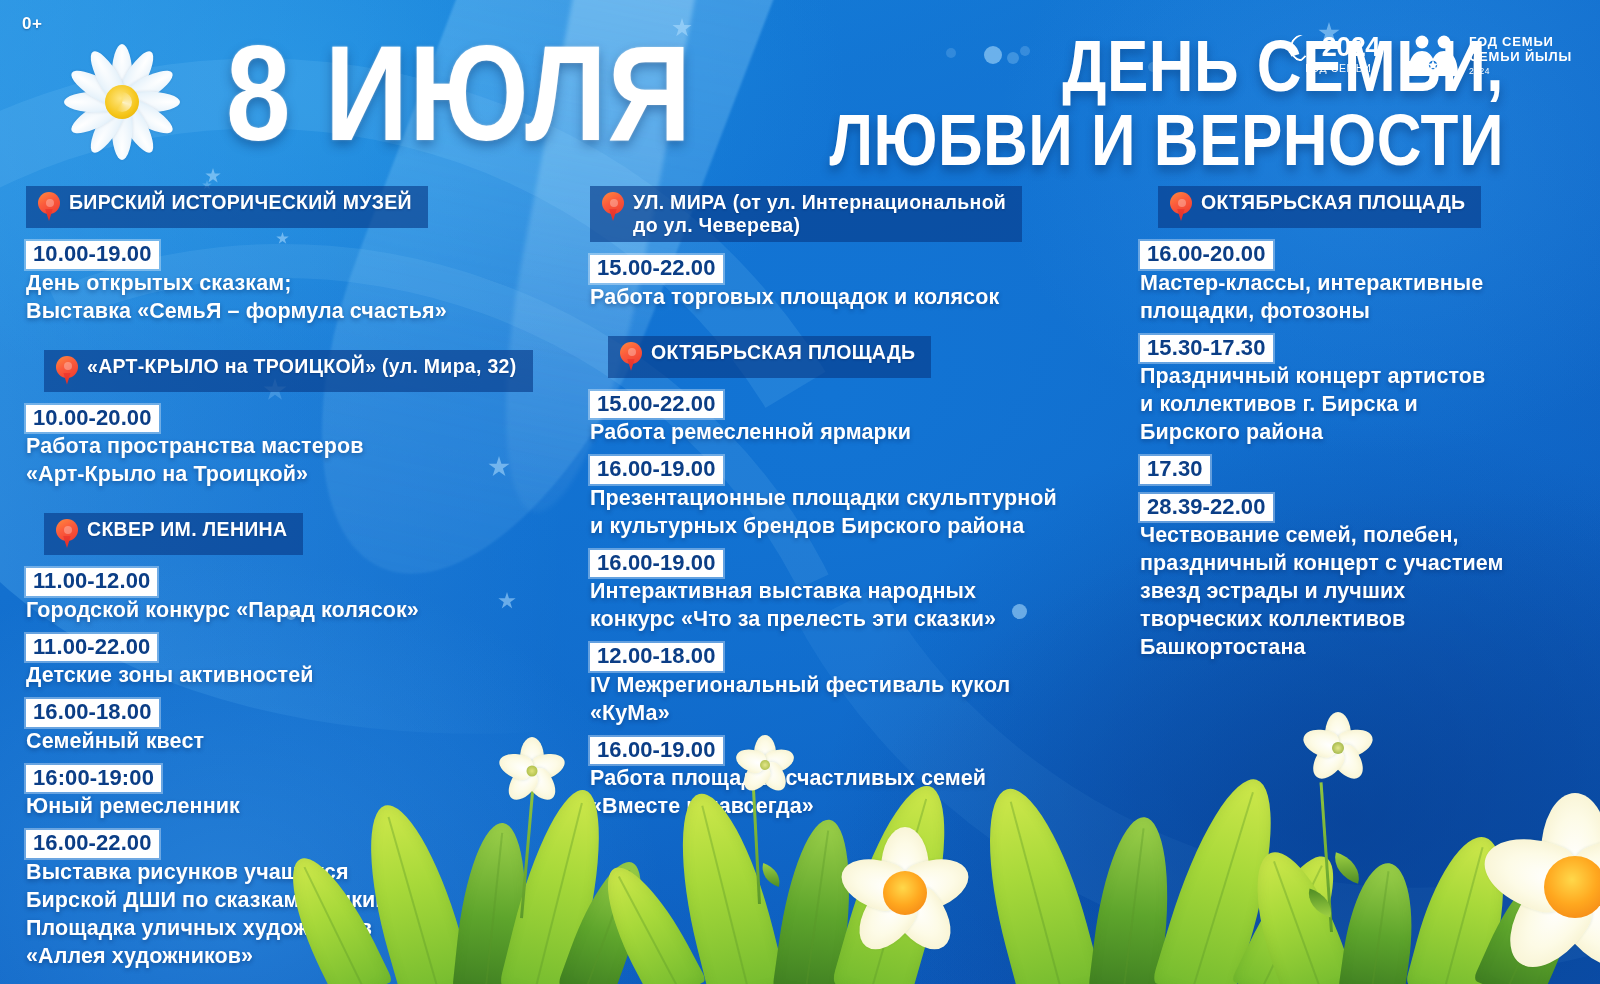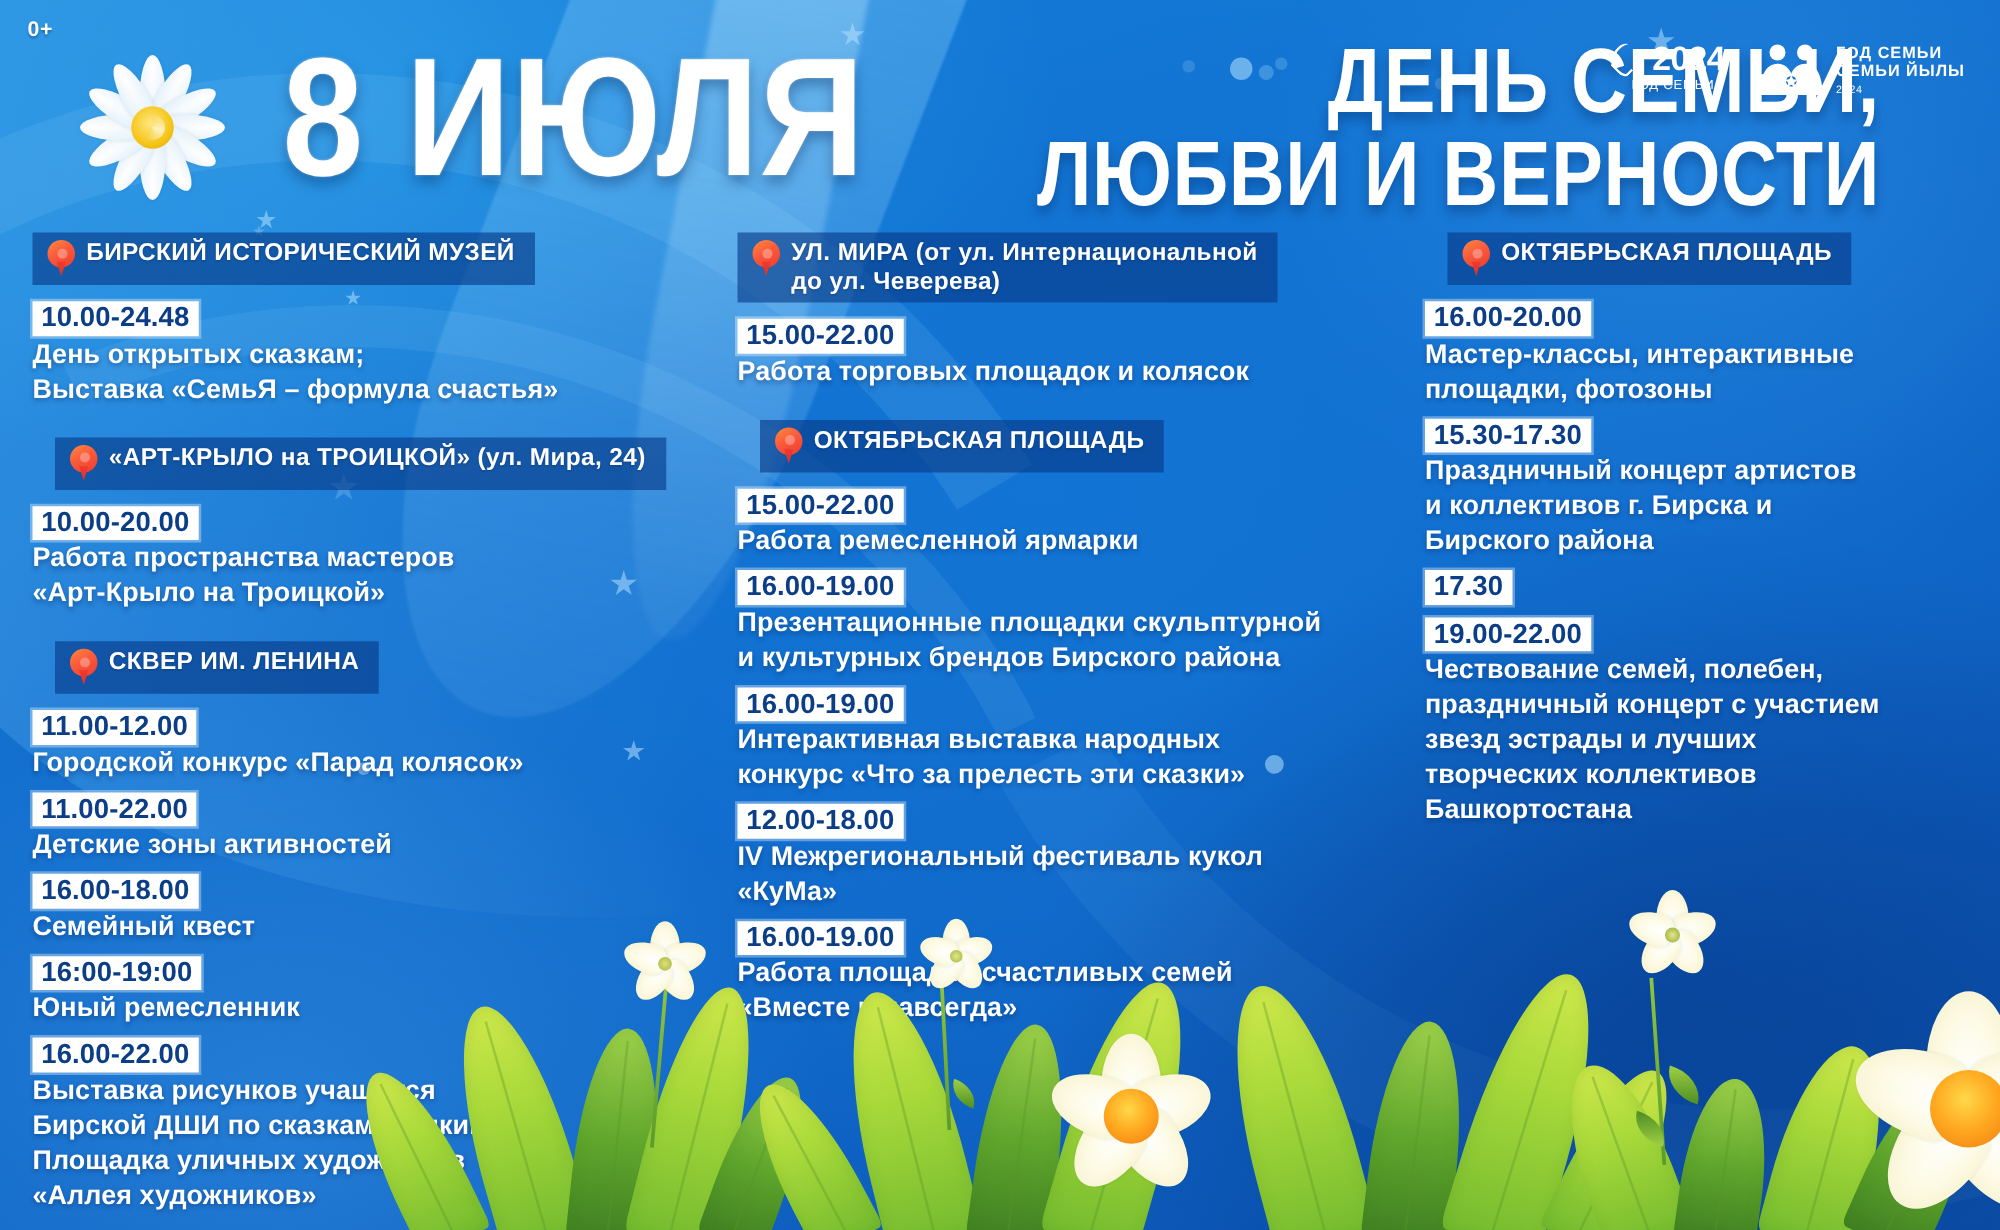--- a/index.html
+++ b/index.html
@@ -330,26 +330,26 @@
         </div>
       </div>
     </div>
   </div>
 
   <div class="col col-left" id="col0"><div class="loc"><div class="loc-inner">
           <span class="pin">
             <i></i>
           </span>
           <span class="loc-text" style="white-space: pre-line;">БИРСКИЙ ИСТОРИЧЕСКИЙ МУЗЕЙ</span>
-        </div></div><div class="ev"><div class="time">10.00-24.48</div><div class="desc">День открытых сказкам;
+        </div></div><div class="ev"><div class="time">10.00-19.00</div><div class="desc">День открытых сказкам;
 Выставка «СемьЯ – формула счастья»</div></div><div class="blockgap"></div><div class="loc indent"><div class="loc-inner">
           <span class="pin">
             <i></i>
           </span>
-          <span class="loc-text" style="white-space: pre-line;">«АРТ-КРЫЛО на ТРОИЦКОЙ» (ул. Мира, 24)</span>
+          <span class="loc-text" style="white-space: pre-line;">«АРТ-КРЫЛО на ТРОИЦКОЙ» (ул. Мира, 32)</span>
         </div></div><div class="ev"><div class="time">10.00-20.00</div><div class="desc">Работа пространства мастеров
 «Арт-Крыло на Троицкой»</div></div><div class="blockgap"></div><div class="loc indent"><div class="loc-inner">
           <span class="pin">
             <i></i>
           </span>
           <span class="loc-text" style="white-space: pre-line;">СКВЕР ИМ. ЛЕНИНА</span>
         </div></div><div class="ev"><div class="time">11.00-12.00</div><div class="desc">Городской конкурс «Парад колясок»</div></div><div class="ev"><div class="time">11.00-22.00</div><div class="desc">Детские зоны активностей</div></div><div class="ev"><div class="time">16.00-18.00</div><div class="desc">Семейный квест</div></div><div class="ev"><div class="time">16:00-19:00</div><div class="desc">Юный ремесленник</div></div><div class="ev"><div class="time">16.00-22.00</div><div class="desc">Выставка рисунков учащихся
 Бирской ДШИ по сказкам Пушкина,
 Площадка уличных художников
 «Аллея художников»</div></div></div>
@@ -370,21 +370,21 @@
 «КуМа»</div></div><div class="ev"><div class="time">16.00-19.00</div><div class="desc">Работа площадки счастливых семей
 «Вместе и навсегда»</div></div></div>
   <div class="col col-right" id="col2"><div class="loc indent"><div class="loc-inner">
           <span class="pin">
             <i></i>
           </span>
           <span class="loc-text" style="white-space: pre-line;">ОКТЯБРЬСКАЯ ПЛОЩАДЬ</span>
         </div></div><div class="ev"><div class="time">16.00-20.00</div><div class="desc">Мастер-классы, интерактивные
 площадки, фотозоны</div></div><div class="ev"><div class="time">15.30-17.30</div><div class="desc">Праздничный концерт артистов
 и коллективов г. Бирска и
-Бирского района</div></div><div class="ev"><div class="time">17.30</div></div><div class="ev"><div class="time">19.00-22.00</div><div class="desc">Чествование семей, полебен,
+Бирского района</div></div><div class="ev"><div class="time">17.30</div></div><div class="ev"><div class="time">28.39-22.00</div><div class="desc">Чествование семей, полебен,
 праздничный концерт с участием
 звезд эстрады и лучших
 творческих коллективов
 Башкортостана</div></div></div>
 
   <div class="flora">
 
     <div class="leaf" style="left:402px;width:74px;height:196px;transform:rotate(-16deg);"></div>
     <div class="leaf dark" style="left:452px;width:66px;height:172px;transform:rotate(6deg);"></div>
     <div class="leaf" style="left:498px;width:72px;height:210px;transform:rotate(14deg);"></div>

